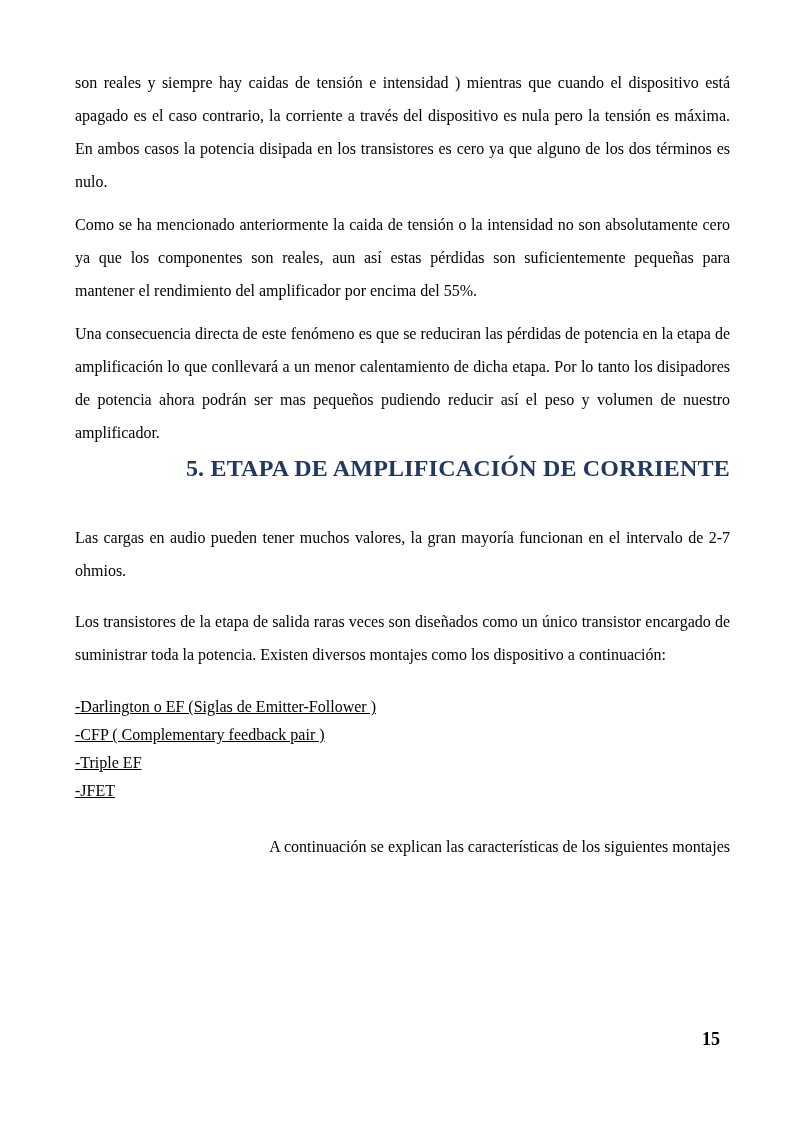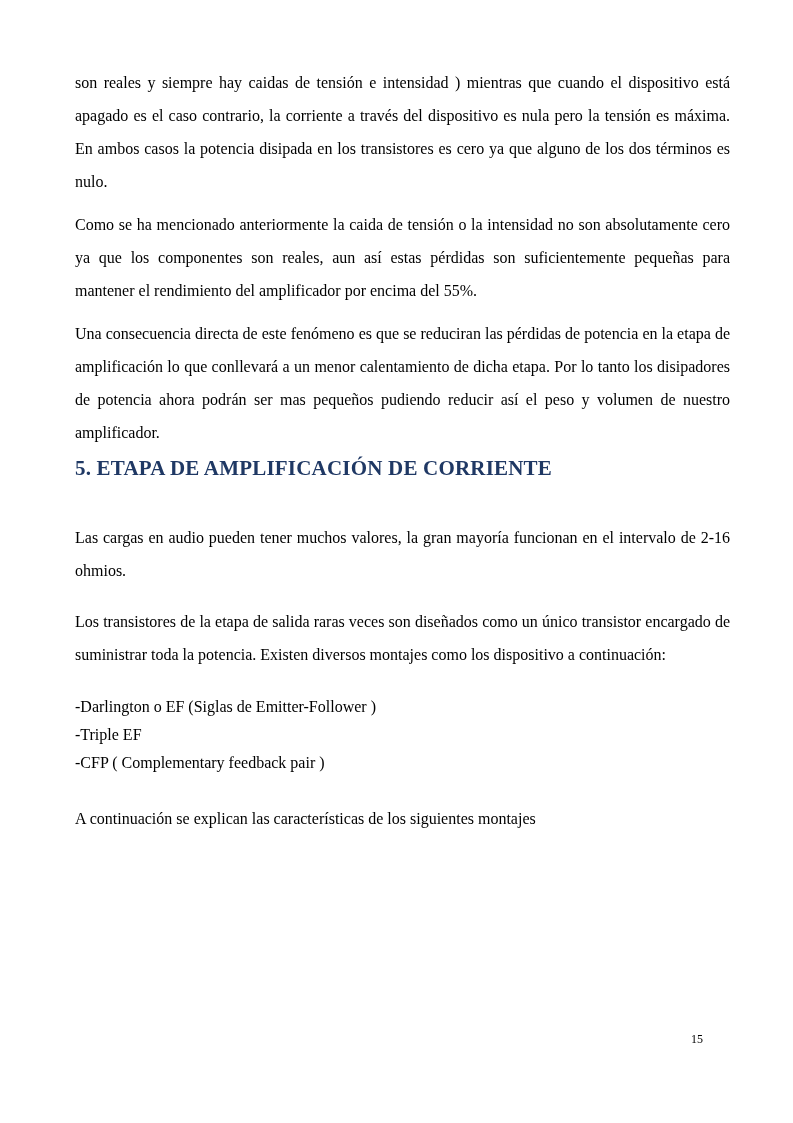--- a/index.html
+++ b/index.html
@@ -20,71 +20,75 @@
     line-height: 33px;
     color: var(--body-text, #000000);
     overflow: hidden;
   }
   .body-p {
     margin: 0 0 10px 0;
     text-align: justify;
   }
   .section-heading {
     font-family: "Liberation Serif", "DejaVu Serif", serif;
-    font-size: 21px;
+    font-size: 24px;
     font-weight: bold;
     color: var(--heading-accent, #1F3864);
     line-height: 33px;
     margin: -7px 0 36px 0;
     letter-spacing: 0.2px;
+    text-align: right;
   }
   .mb-extra {
     margin-bottom: 18px;
   }
   .montage-list {
     margin: 22px 0 25px 0;
     line-height: 28px;
   }
   .montage-list p {
     margin: 0;
+    text-decoration: underline;
   }
   .closing {
     margin: 0;
-    text-align: left;
+    text-align: right;
   }
   .page-number {
     position: absolute;
     top: 1028px;
-    right: 90px;
-    font-size: 12px;
+    right: 73px;
+    font-size: 18px;
     line-height: 22px;
     color: var(--body-text, #000000);
+    font-weight: bold;
   }
 </style>
 </head>
 <body>
 
 <div class="page">
 
   <p class="body-p">son reales y siempre hay caidas de tensión e intensidad ) mientras que cuando el dispositivo está apagado es el caso contrario, la corriente a través del dispositivo es nula pero la tensión es máxima. En ambos casos la potencia disipada en los transistores es cero ya que alguno de los dos términos es nulo.</p>
 
   <p class="body-p">Como se ha mencionado anteriormente la caida de tensión o la intensidad no son absolutamente cero ya que los componentes son reales, aun así estas pérdidas son suficientemente pequeñas para mantener el rendimiento del amplificador por encima del 55%.</p>
 
   <p class="body-p">Una consecuencia directa de este fenómeno es que se reduciran las pérdidas de potencia en la etapa de amplificación lo que conllevará a un menor calentamiento de dicha etapa. Por lo tanto los disipadores de potencia ahora podrán ser mas pequeños pudiendo reducir así el peso y volumen de nuestro amplificador.</p>
 
   <h1 class="section-heading">5. ETAPA DE AMPLIFICACIÓN DE CORRIENTE</h1>
 
 
-  <p class="body-p mb-extra">Las cargas en audio pueden tener muchos valores, la gran mayoría funcionan en el intervalo de 2-16 ohmios.</p>
+  <p class="body-p mb-extra">Las cargas en audio pueden tener muchos valores, la gran mayoría funcionan en el intervalo de 2-7 ohmios.</p>
 
   <p class="body-p">Los transistores de la etapa de salida raras veces son diseñados como un único transistor encargado de suministrar toda la potencia. Existen diversos montajes como los dispositivo a continuación:</p>
 
   <div class="montage-list">
     <p>-Darlington o EF (Siglas de Emitter-Follower )</p>
+    <p>-CFP ( Complementary feedback pair )</p>
     <p>-Triple EF</p>
-    <p>-CFP ( Complementary feedback pair )</p>
+    <p>-JFET</p>
   </div>
 
   <p class="closing">A continuación se explican las características de los siguientes montajes</p>
 
   <div class="page-number">15</div>
 
 </div>
 
 </body></html>

